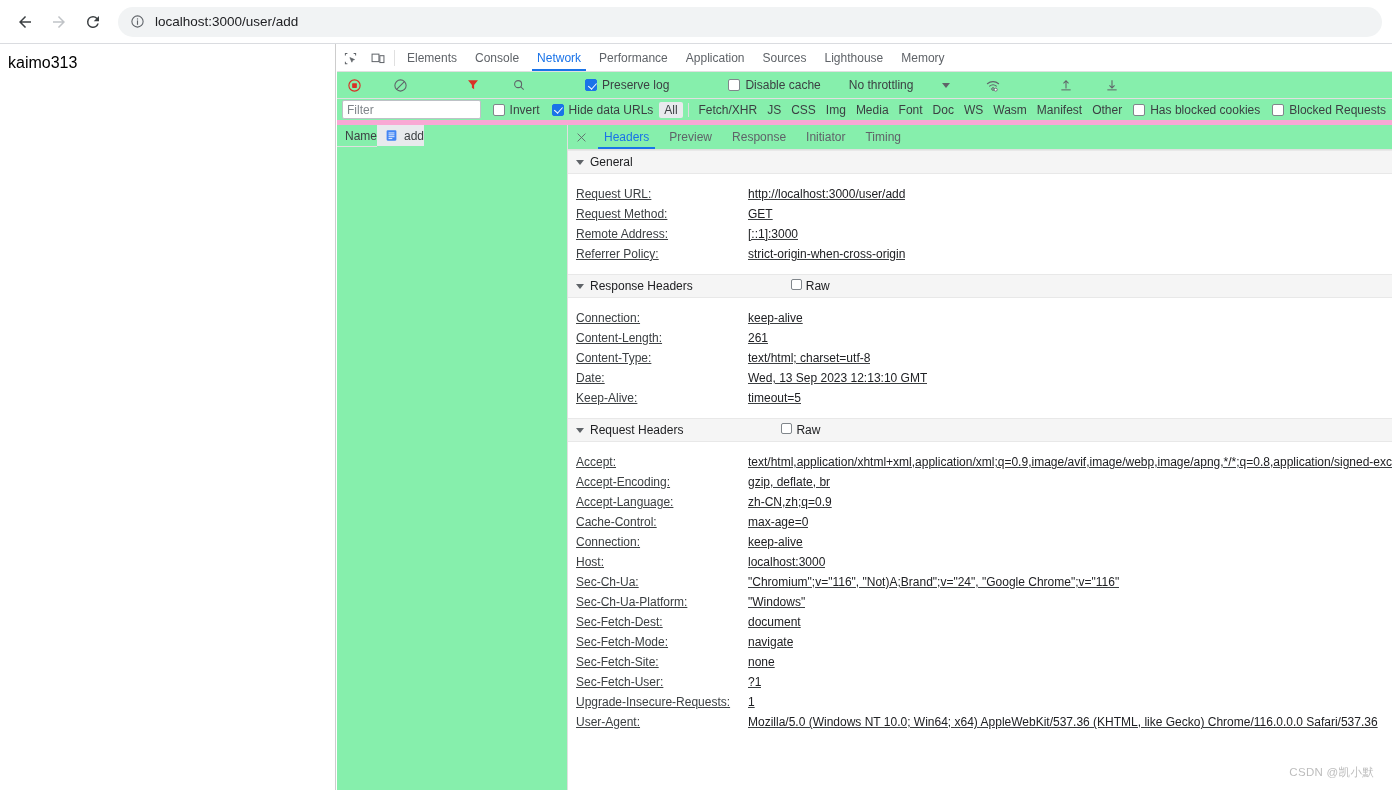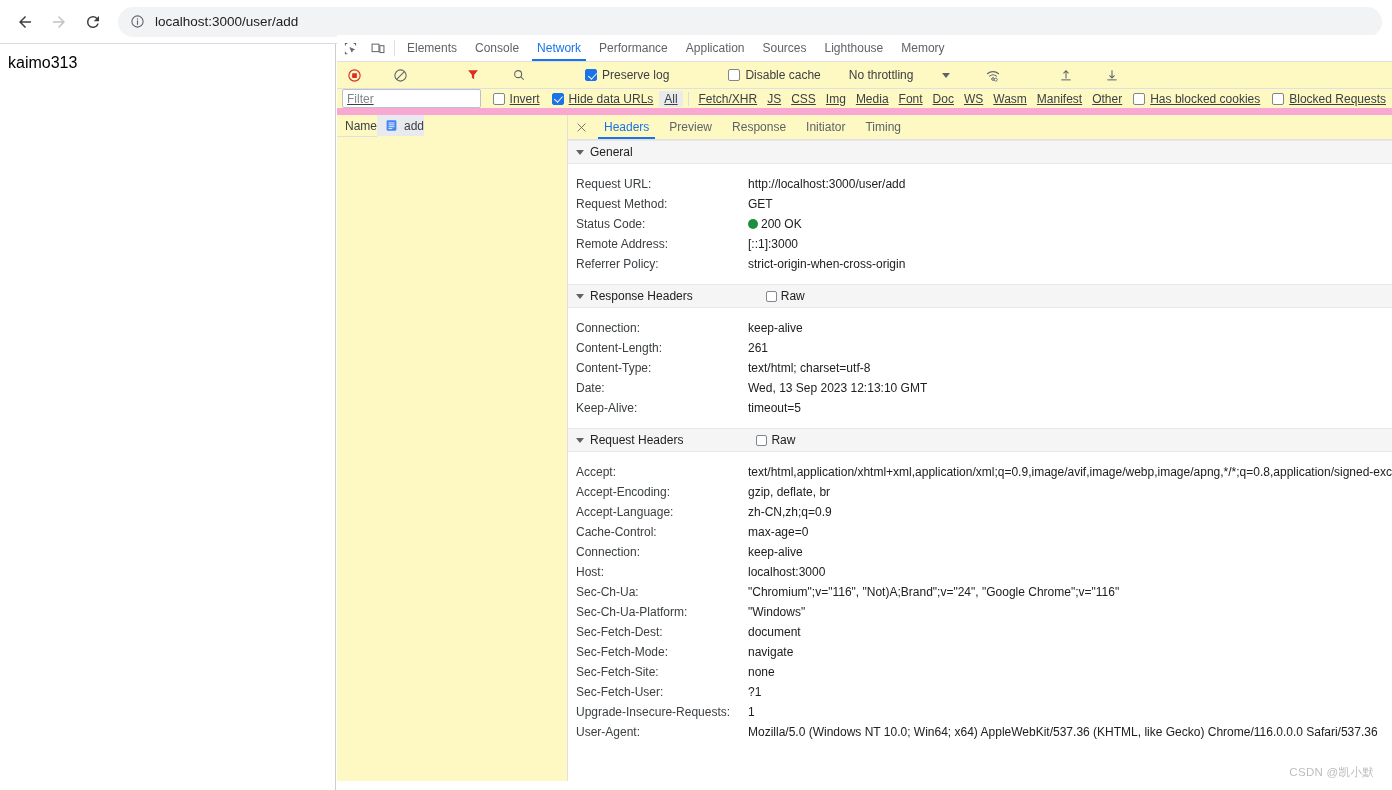--- a/index.html
+++ b/index.html
@@ -55,23 +55,23 @@
   }
   .page-text {
     font-size: 16px;
     color: #000;
     padding: 10px 8px;
   }
 
   
   .devtools {
     position: absolute;
-    left: 337px; top: 35px;
+    left: 337px; top: 45px;
     width: 1055px; height: 746px;
-    background: #fef9c3;
+    background: #86efac;
     display: flex;
     flex-direction: column;
     font-size: 12px;
     color: #3c4043;
   }
 
   .dt-tabbar {
     height: 27px;
     display: flex;
     align-items: stretch;
@@ -156,23 +156,22 @@
     border-right: 4px solid transparent;
     border-top: 5px solid #5f6368;
     margin: 0 10px 0 9px;
   }
 
   
   .filter-bar {
     height: 26px;
     display: flex;
     align-items: center;
-    border-bottom: 7px solid #f9a8d4;
-    flex: none;
-    text-decoration: underline;
+    border-bottom: 5px solid #f9a8d4;
+    flex: none;
   }
   .filter-input {
     width: 168px;
     height: 19px;
     border: 1px solid #bdc1c6;
     border-radius: 2px;
     margin: 0 6px 0 5px;
     padding: 0 4px;
     font-size: 12px;
     color: #80868b;
@@ -273,39 +272,40 @@
   .tri {
     width: 0; height: 0;
     border-left: 4.5px solid transparent;
     border-right: 4.5px solid transparent;
     border-top: 5px solid #5f6368;
     margin-right: 6px;
     flex: none;
   }
   .raw-wrap {
     display: flex;
-    align-items: center;
-    margin-left: 73px;
+    align-items: flex-start;
+    margin-left: 98px;
     font-size: 12px;
   }
   .raw-cb {
     width: 11px; height: 11px;
     border: 1px solid #80868b;
     border-radius: 2px;
     background: #fff;
     margin-right: 4px;
     flex: none;
   }
   .hrow {
     display: flex;
     height: 20px;
     align-items: center;
     font-size: 12px;
     padding-left: 8px;
     white-space: nowrap;
+    text-decoration: underline;
   }
   .hkey {
     width: 172px;
     flex: none;
     color: #3c4043;
     overflow: hidden;
   }
   .hval {
     color: #202124;
     overflow: hidden;
@@ -525,24 +525,20 @@
         <div class="sec-gap"></div>
         <div class="hrow">
           <span class="hkey">Request URL:</span>
           <span class="hval">http://localhost:3000/user/add</span>
         </div>
         <div class="hrow">
           <span class="hkey">Request Method:</span>
           <span class="hval">GET</span>
         </div>
         <div class="hrow">
-          <span class="hkey">Status Code:</span>
-          <span class="hval"><span class="status-dot" id="status-dot" style="background: rgb(30, 142, 62);"></span><span>200 OK</span></span>
-        </div>
-        <div class="hrow">
           <span class="hkey">Remote Address:</span>
           <span class="hval">[::1]:3000</span>
         </div>
         <div class="hrow">
           <span class="hkey">Referrer Policy:</span>
           <span class="hval">strict-origin-when-cross-origin</span>
         </div>
         <div class="sec-gap"></div>
 
         <div class="section-head">

